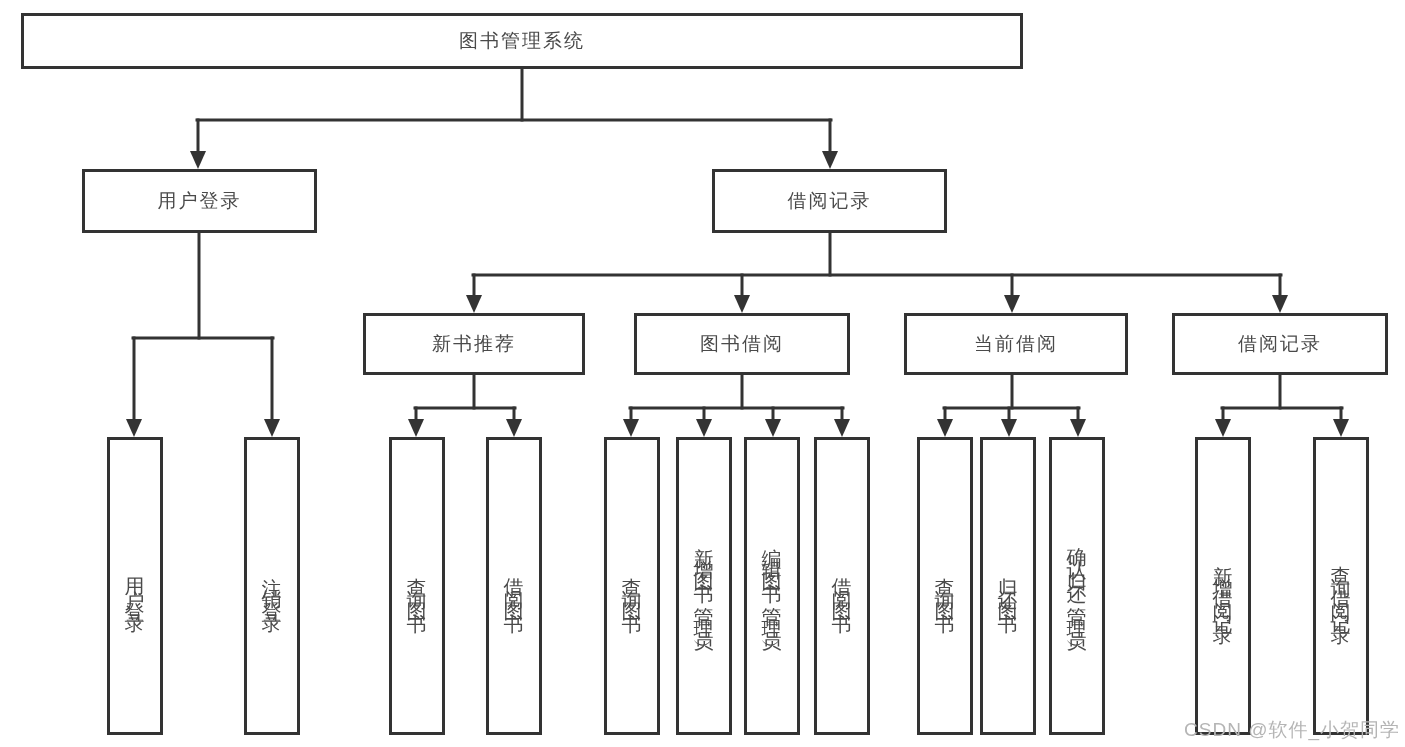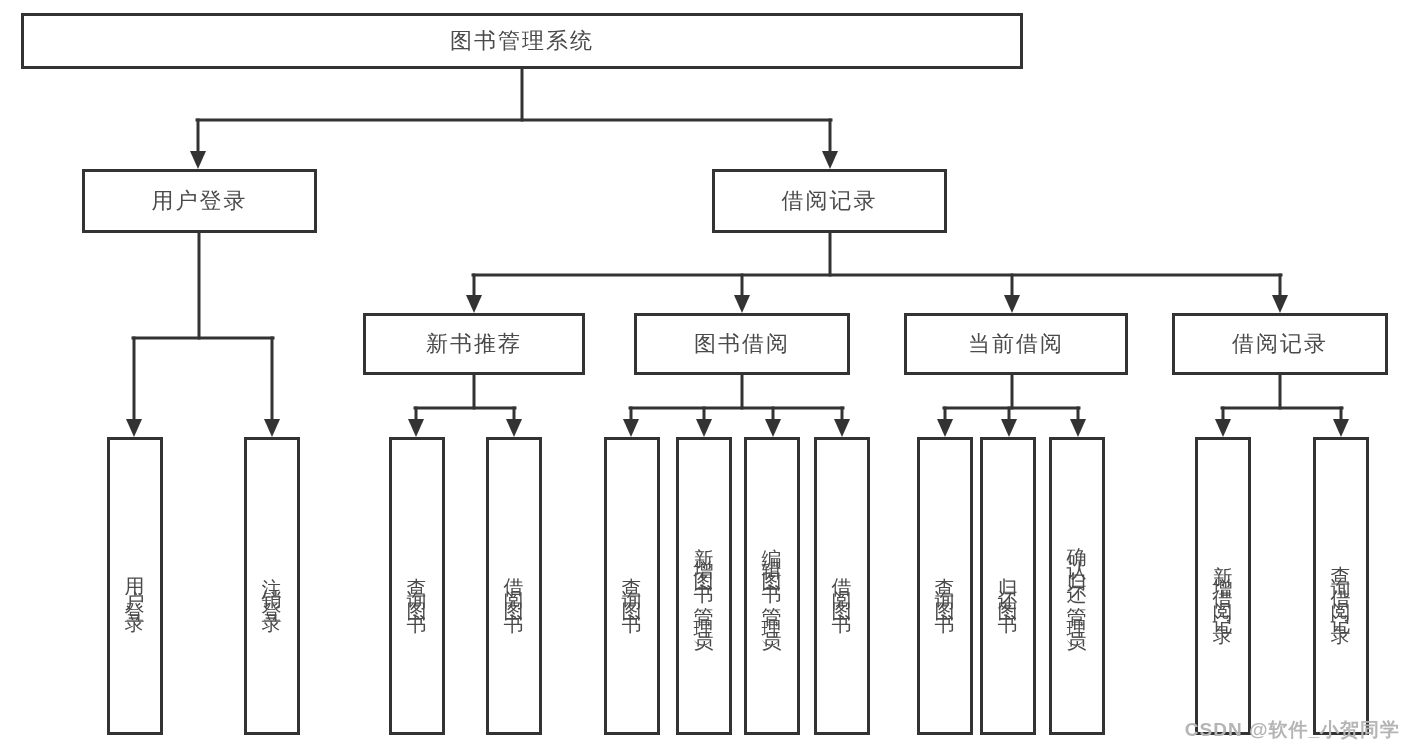--- a/index.html
+++ b/index.html
@@ -17,21 +17,21 @@
     width: 1405px; height: 747px;
   }
   .hbox {
     position: absolute;
     box-sizing: border-box;
     border: 3px solid #333333;
     background: #ffffff;
     display: flex;
     align-items: center;
     justify-content: center;
-    font-size: 22px;
+    font-size: 19px;
     letter-spacing: 2px;
     color: #4a4a4a;
   }
   .vbox {
     position: absolute;
     box-sizing: border-box;
     top: 437px;
     height: 298px;
     width: 56px;
     border: 3px solid #333333;
@@ -50,21 +50,20 @@
     white-space: nowrap;
   }
   .watermark {
     position: absolute;
     right: 5px;
     bottom: 4px;
     font-size: 19px;
     letter-spacing: 1px;
     color: #b5b5b5;
     z-index: 10;
-    font-weight: bold;
   }
 </style>
 </head>
 <body>
 
 <div class="stage">
 
   <svg id="connectors" viewBox="0 0 1405 747">
       <line x1="522" y1="69" x2="522" y2="120" stroke="#333333" stroke-width="3" stroke-linecap="square"></line>
       <line x1="197" y1="120" x2="831" y2="120" stroke="#333333" stroke-width="3" stroke-linecap="square"></line>

